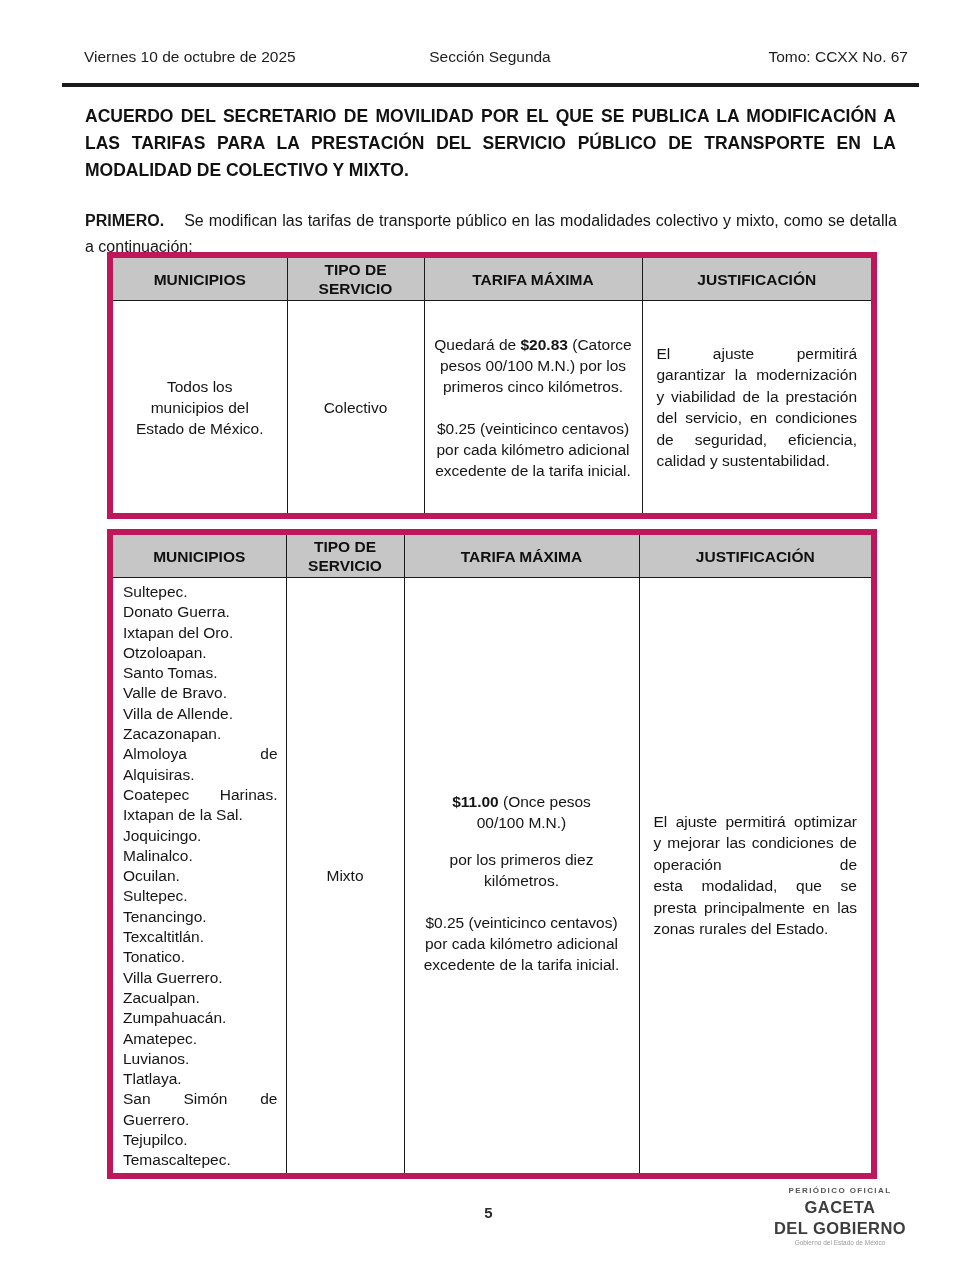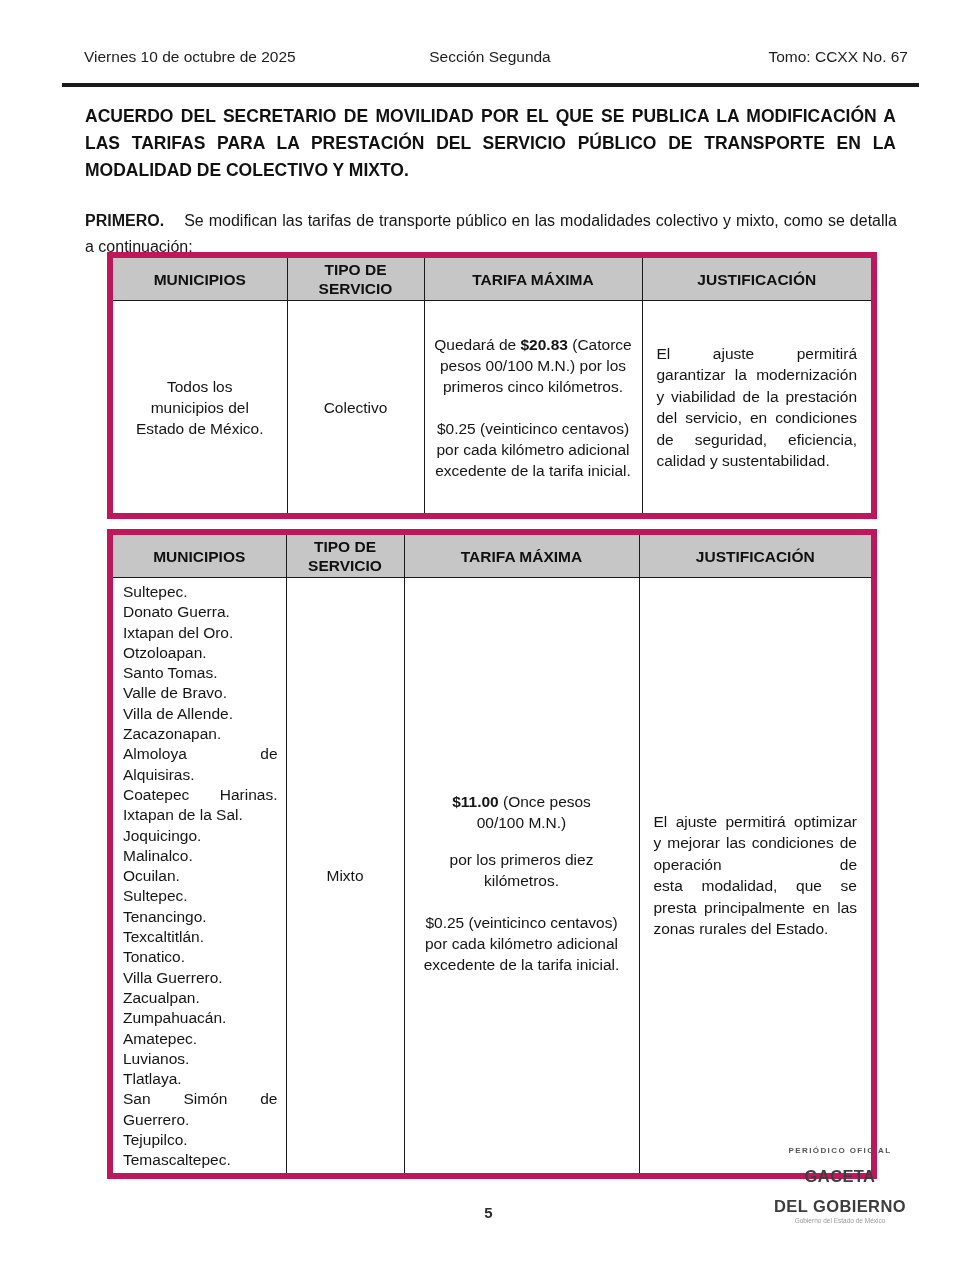--- a/index.html
+++ b/index.html
@@ -33,23 +33,23 @@
   .jlines .line { text-align:left; }
   .jlines .line.stretch { text-align:justify; text-align-last:justify; }
   #table1 td { height:210px; }
   td.cell-muni-list { vertical-align:top; padding:4px 8px 2px 10px; line-height:20.3px; text-align:left; }
   td.cell-muni-list .line.stretch { text-align:justify; text-align-last:justify; }
   #table2 .amount-wrap { max-width:172px; margin:16px auto; }
 
   
   .footer-links { position:absolute; left:80px; top:1192px; font-size:15px; line-height:20px; color:#5c5c5c; }
   .page-number { position:absolute; left:0; right:0; top:1204px; text-align:center; font-size:15px; font-weight:bold; color:#2b2b2b; }
-  .gazette-logo { position:absolute; left:760px; top:1146px; width:160px; text-align:center; }
+  .gazette-logo { position:absolute; left:760px; top:1186px; width:160px; text-align:center; }
   .logo-top { font-size:8px; letter-spacing:1.4px; font-weight:bold; color:#555; }
-  .logo-main { font-size:16.5px; font-weight:800; letter-spacing:0.4px; line-height:16.5px; color:#3d3d3d; margin-top:13px; }
+  .logo-main { font-size:16.5px; font-weight:800; letter-spacing:0.4px; line-height:16.5px; color:#3d3d3d; margin-top:4px; }
   .logo-tag { font-size:6.5px; color:#9a9a9a; margin-top:3px; }
 </style>
 </head>
 <body>
 
 <div class="page">
 
   <div class="runhead">
     <span class="left">Viernes 10 de octubre de 2025</span>
     <span class="mid">Sección Segunda</span>

